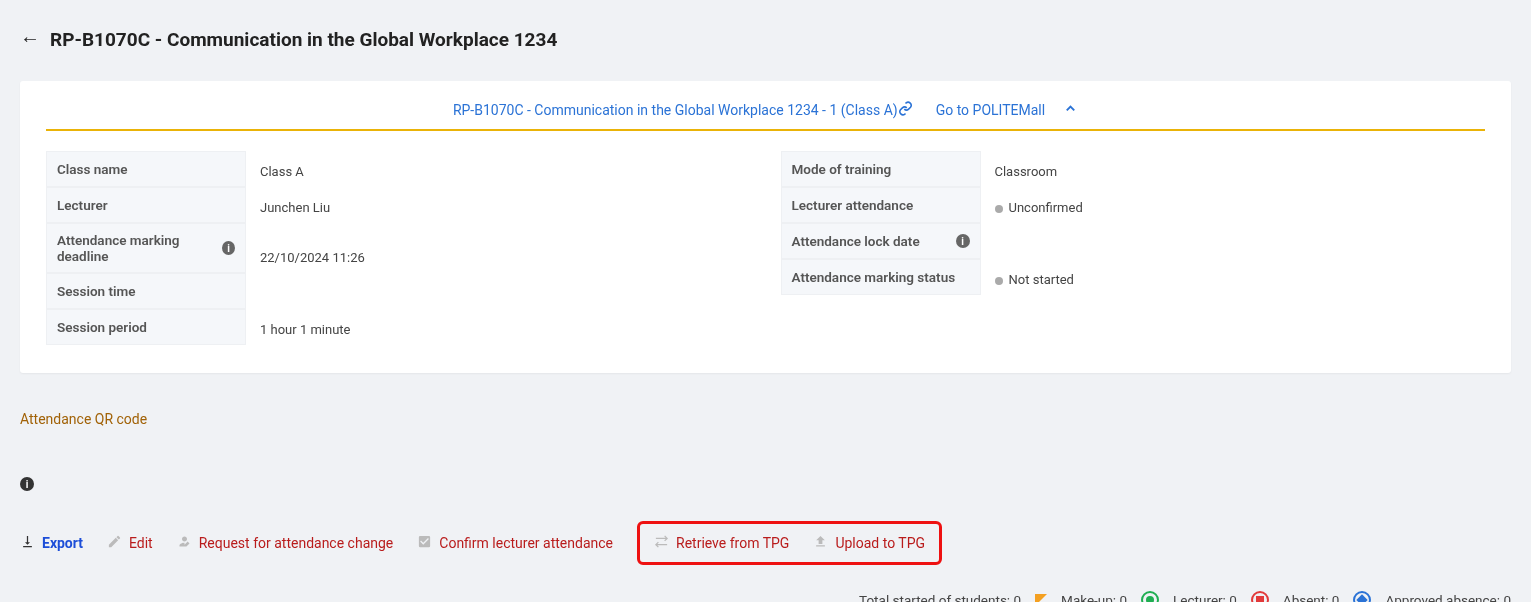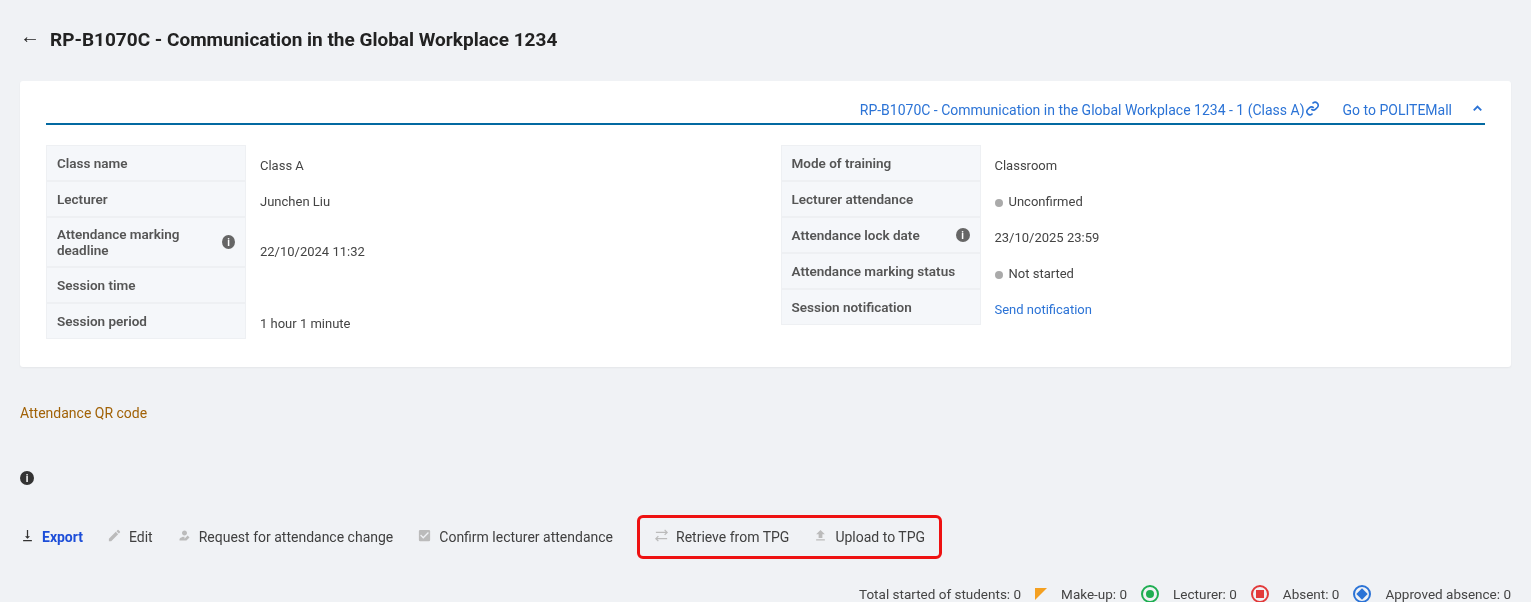--- a/index.html
+++ b/index.html
@@ -33,23 +33,23 @@
   }
   .card {
     background: #fff;
     border-radius: 3px;
     padding: 20px 26px 28px 26px;
     box-shadow: 0 1px 2px rgba(0,0,0,0.05);
   }
   .card-header {
     display: flex;
     align-items: center;
-    justify-content: flex-end;
-    padding-bottom: 4px;
-    border-bottom: 2px solid #0369a1;
+    justify-content: center;
+    padding-bottom: 10px;
+    border-bottom: 2px solid #eab308;
     margin-bottom: 20px;
   }
   .breadcrumb-link {
     color: #2b73d6;
     font-size: 14px;
   }
   .card-header-right {
     display: flex;
     align-items: center;
     gap: 18px;
@@ -141,21 +141,21 @@
     display: flex;
     align-items: center;
     gap: 24px;
   }
   .action-btn {
     display: inline-flex;
     align-items: center;
     gap: 7px;
     font-size: 14px;
     cursor: pointer;
-    color: #404040;
+    color: #b91c1c;
   }
   .action-btn.enabled { color: #1d4ed8; font-weight: 700; }
   .highlight-box {
     border: 3px solid #e11;
     border-radius: 6px;
     padding: 10px 14px;
     display: inline-flex;
     align-items: center;
     gap: 24px;
     justify-content: flex-end;
@@ -229,21 +229,21 @@
           <div class="detail-label">
               <span>Lecturer</span>
             </div>
           <div class="detail-value">Junchen Liu</div>
         </div>
         <div class="detail-row">
           <div class="detail-label">
             <span>Attendance marking deadline</span>
             <span class="info-circle">i</span>
           </div>
-          <div class="detail-value">22/10/2024 11:32</div>
+          <div class="detail-value">22/10/2024 11:26</div>
         </div>
         <div class="detail-row">
           <div class="detail-label">
               <span>Session time</span>
             </div>
         </div>
         <div class="detail-row">
           <div class="detail-label">
               <span>Session period</span>
             </div>
@@ -264,36 +264,27 @@
             </div>
           <div class="detail-value">
             <span class="status-dot"></span><span>Unconfirmed</span>
           </div>
         </div>
         <div class="detail-row">
           <div class="detail-label">
             <span>Attendance lock date</span>
             <span class="info-circle" style="margin-left:6px;">i</span>
           </div>
-          <div class="detail-value">23/10/2025 23:59</div>
         </div>
         <div class="detail-row">
           <div class="detail-label">
               <span>Attendance marking status</span>
             </div>
           <div class="detail-value">
             <span class="status-dot"></span><span>Not started</span>
-          </div>
-        </div>
-        <div class="detail-row">
-          <div class="detail-label">
-              <span>Session notification</span>
-            </div>
-          <div class="detail-value">
-            <span class="link-blue">Send notification</span>
           </div>
         </div>
       </div>
     </div>
   </div>
 
   <div class="qr-label">Attendance QR code</div>
 
   <div class="notice-row">
     <span class="info-circle" style="background:#333;">i</span>

